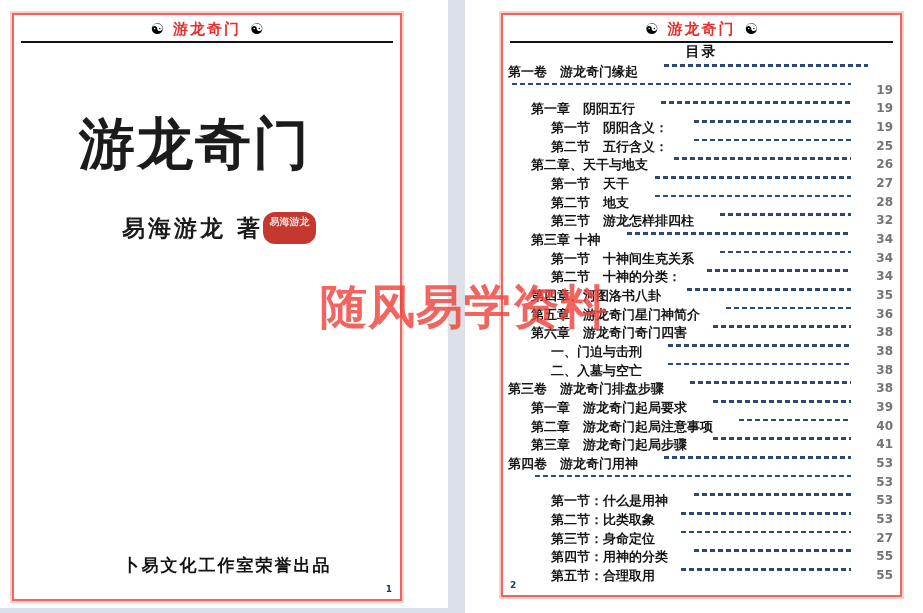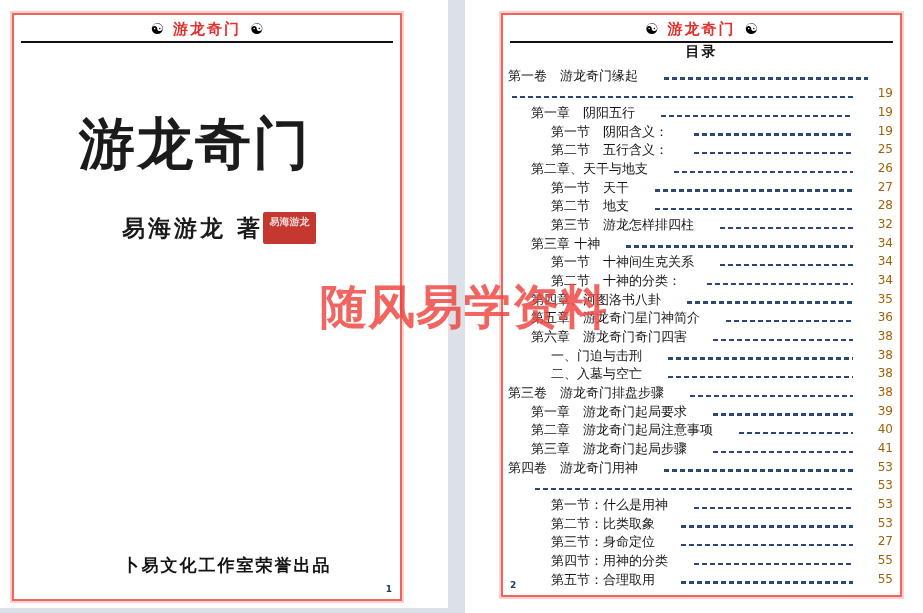--- a/index.html
+++ b/index.html
@@ -39,52 +39,52 @@
   }
   .author-row {
     position:absolute; top:197px; left:0; right:0;
     display:flex; justify-content:center; align-items:center; padding-left:24px;
   }
   .author-name {
     font-family:"DejaVu Serif", serif; font-weight:bold;
     font-size:23px; color:#1b1b1b; letter-spacing:3px;
   }
   .seal {
-    width:53px; height:32px; background:#c4382f; border-radius:2px;
+    width:53px; height:32px; background:#c4382f; border-radius:12px;
     color:#f6d9d6; font-size:10px; line-height:13px; font-weight:bold;
     box-sizing:border-box; padding:3px 4px; word-break:break-all;
     text-align:center; overflow:hidden;
   }
   .publisher {
     position:absolute; bottom:22px; left:0; right:0; text-align:center;
     font-weight:bold; font-size:17px; color:#141414; letter-spacing:2px;margin-left:40px;
   }
   .pageno { position:absolute; font-size:9px; font-weight:bold; color:#233b63; }
   #left-pageno  { right:8px; bottom:5px; }
   #right-pageno { left:7px;  bottom:5px; }
 
   
   .toc-title {
     text-align:center; font-weight:bold; font-size:14px; color:#111;
     letter-spacing:2px;
   }
   .toc-list { margin-top:3px; padding:0 7px 0 5px; }
   .toc-row {
-    display:flex; align-items:flex-end; height:18.68px;
-    font-size:13px; font-weight:normal; color:#161616;gap:22px;
+    display:flex; align-items:flex-start; height:18.68px;
+    font-size:13px; font-weight:bold; color:#161616;gap:22px;
   }
   .toc-row.lvl1 { padding-left:23px; }
   .toc-row.lvl2 { padding-left:43px; }
   .toc-label { white-space:nowrap; line-height:15px; }
   .toc-leader {
     flex:1; height:2.5px; margin:0 3px 3px 4px;
     background:repeating-linear-gradient(90deg,
       #2c4878 0, #2c4878 5px, transparent 5px, transparent 8px);
   }
-  .toc-page { color:#a16207; font-size:12px; line-height:15px; white-space:nowrap; }
+  .toc-page { color:#737373; font-size:12px; line-height:15px; white-space:nowrap; }
 
   
   #watermark {
     position:absolute; left:320px; top:276px; z-index:6;
     font-size:47px; font-weight:bold; letter-spacing:1px;
     color:#ef433d; opacity:.82; pointer-events:none; white-space:nowrap;
     font-family:"DejaVu Sans", sans-serif;
   }
 </style>
 </head>

